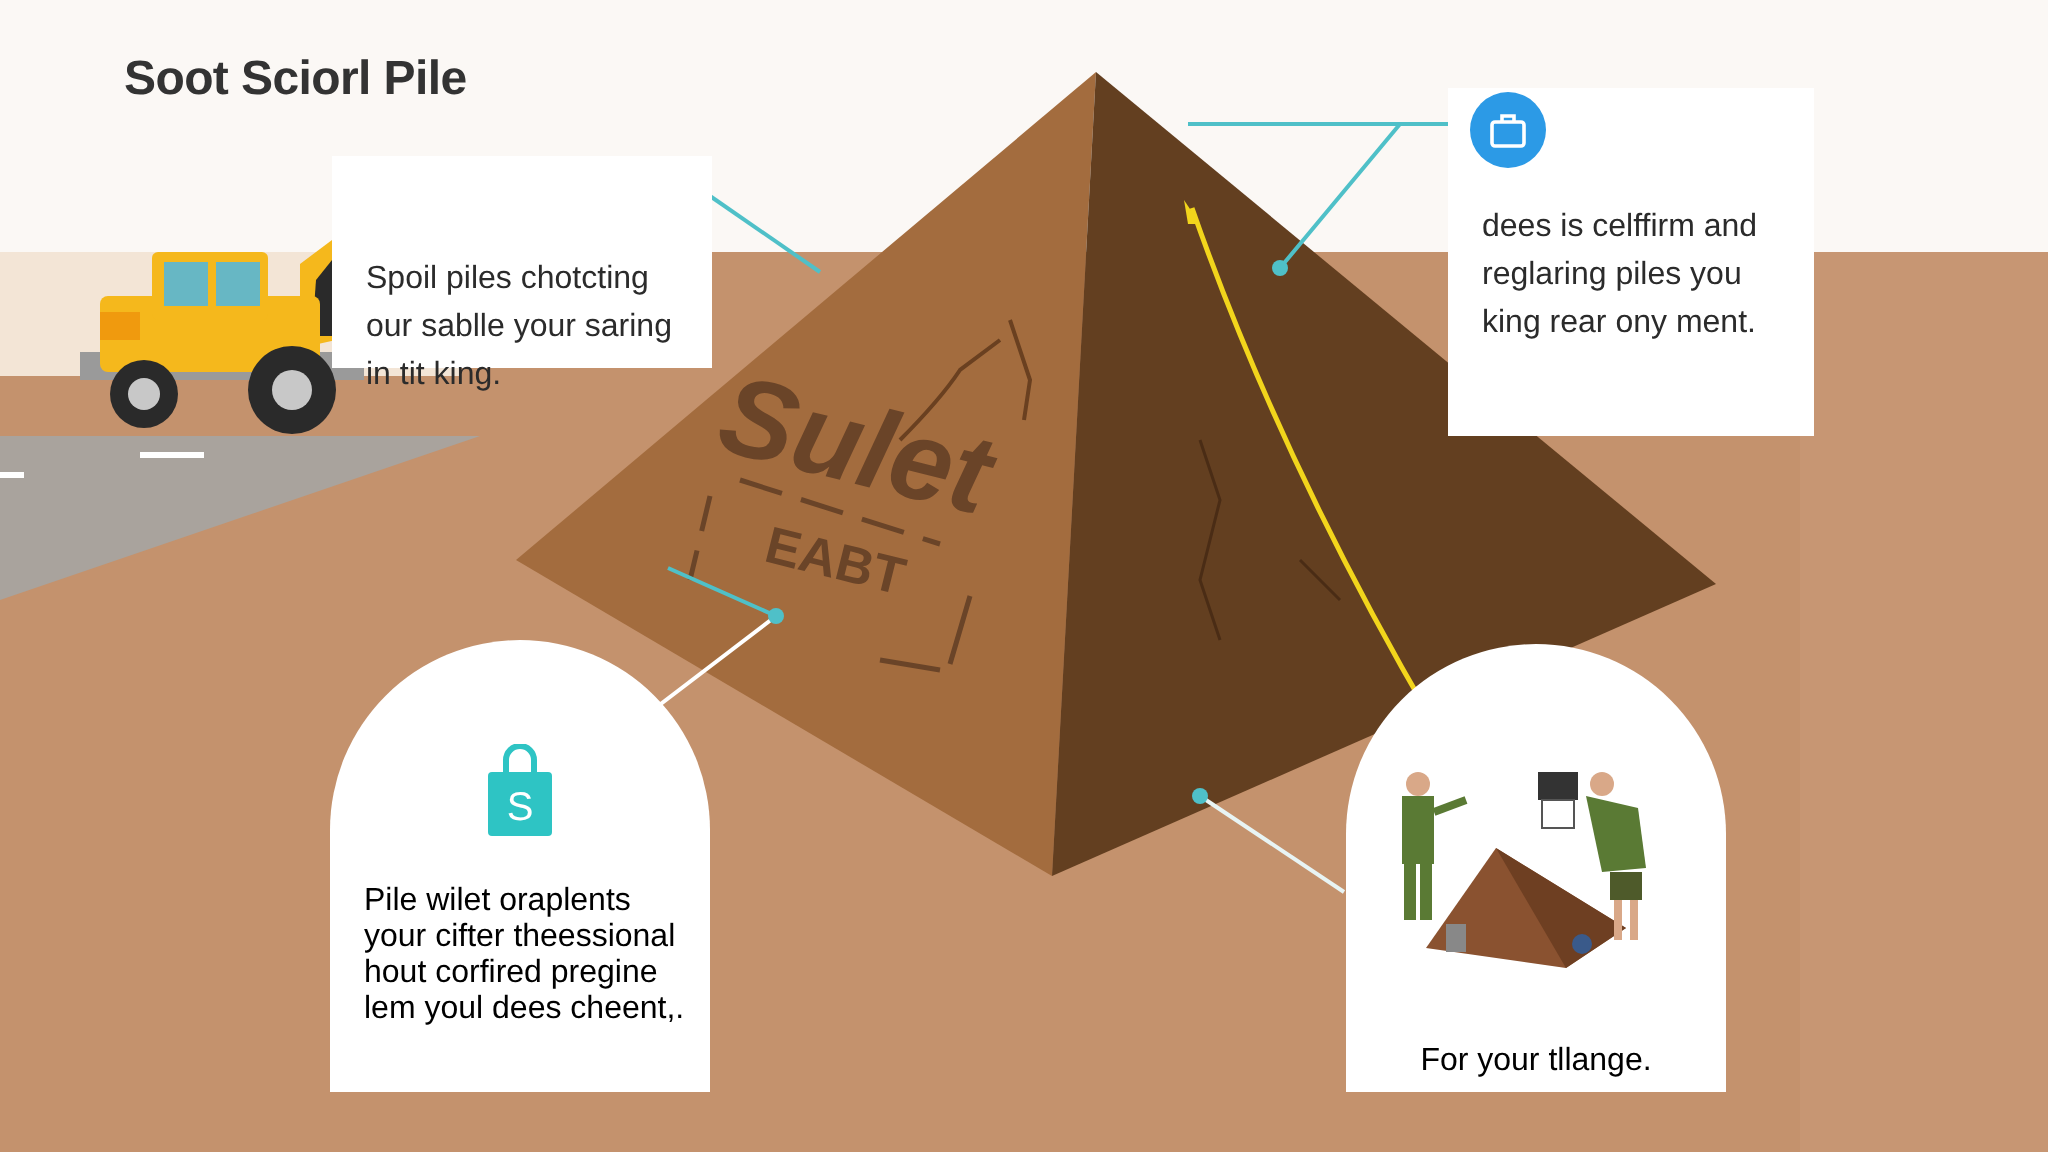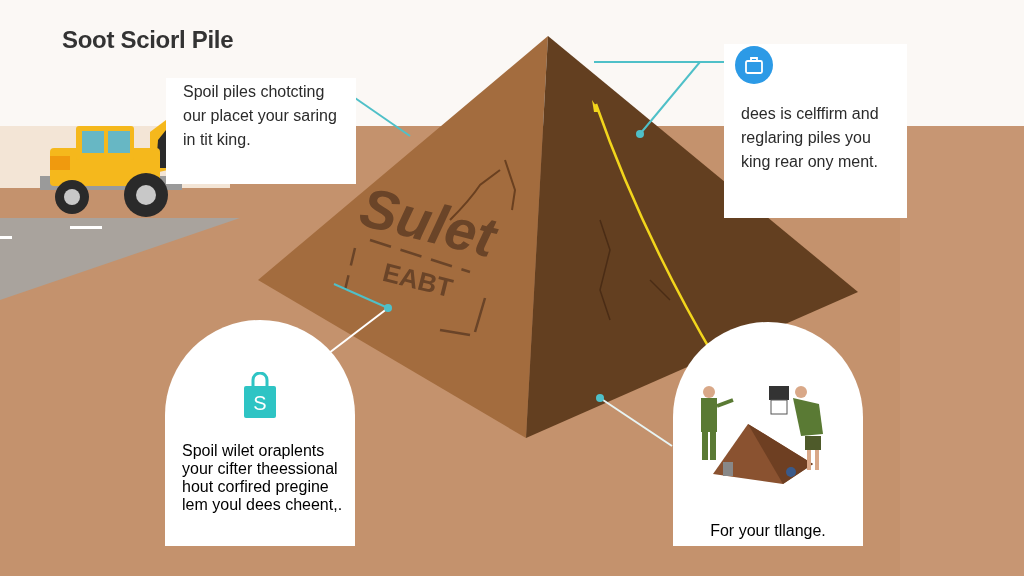--- a/index.html
+++ b/index.html
@@ -83,23 +83,23 @@
     <line x1="388" y1="308" x2="312" y2="366" stroke="#ffffff"></line>
   </g>
   <circle cx="640" cy="134" r="4" fill="#4fc0c8"></circle>
   <circle cx="388" cy="308" r="4" fill="#4fc0c8"></circle>
   <circle cx="600" cy="398" r="4" fill="#4fc0c8"></circle>
 </svg>
 
 <h1 class="title">Soot Sciorl Pile</h1>
 
 <div class="card card-top-left">
-  <p style="padding-top:2px;">
+  <p style="padding-top:2px;margin-top:48px;">
     <span class="line-text">Spoil piles chotcting</span>
-    <span class="line-text">our placet your saring</span>
+    <span class="line-text">our sablle your saring</span>
     <span class="line-text">in tit king.</span>
   </p>
 </div>
 
 <div class="card card-top-right">
   <div class="icon-circle">
     <svg width="20" height="18" viewBox="0 0 20 18">
       <rect x="2" y="5" width="16" height="12" rx="1.5" fill="none" stroke="#ffffff" stroke-width="1.8"></rect>
       <path d="M7,5 V2 H13 V5" fill="none" stroke="#ffffff" stroke-width="1.8"></path>
     </svg>
@@ -113,21 +113,21 @@
 
 <div class="arch arch-left">
   <div class="bag-icon">
     <svg width="34" height="48" viewBox="0 0 34 48">
       <path d="M10,14 V8 a7,7 0 0 1 14,0 V14" fill="none" stroke="#2ec4c4" stroke-width="3"></path>
       <rect x="1" y="14" width="32" height="32" rx="2" fill="#2ec4c4"></rect>
       <text x="17" y="38" text-anchor="middle" font-family="Liberation Sans, sans-serif" font-size="20" fill="#ffffff">S</text>
     </svg>
   </div>
   <p class="text">
-    <span class="line-text">Spoil wilet oraplents</span>
+    <span class="line-text">Pile wilet oraplents</span>
     <span class="line-text">your cifter theessional</span>
     <span class="line-text">hout corfired pregine</span>
     <span class="line-text">lem youl dees cheent,.</span>
   </p>
 </div>
 
 <div class="arch arch-right">
   <svg style="position:absolute;left:20px;top:60px;" width="160" height="110" viewBox="0 0 160 110">
 
     <polygon points="55,42 20,92 90,102 120,82" fill="#8a5230"></polygon>

